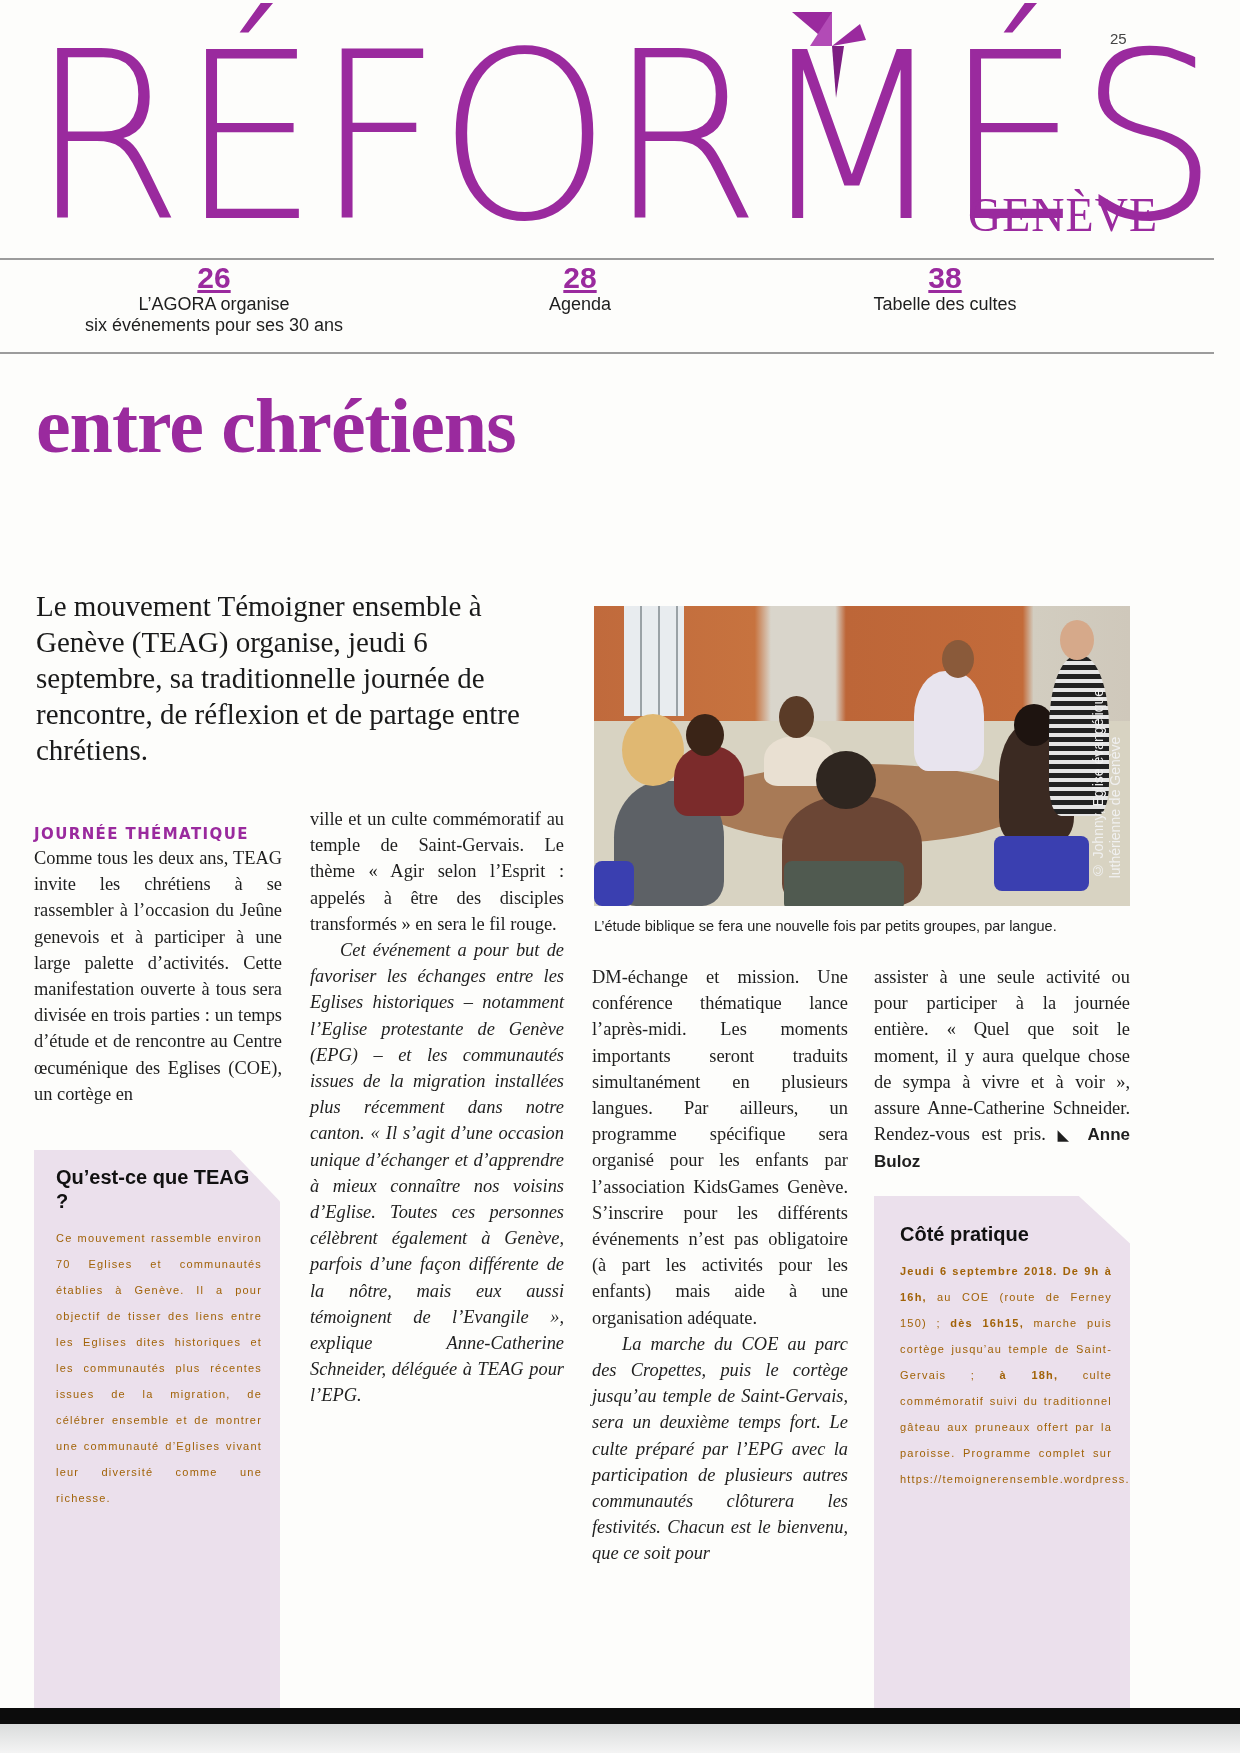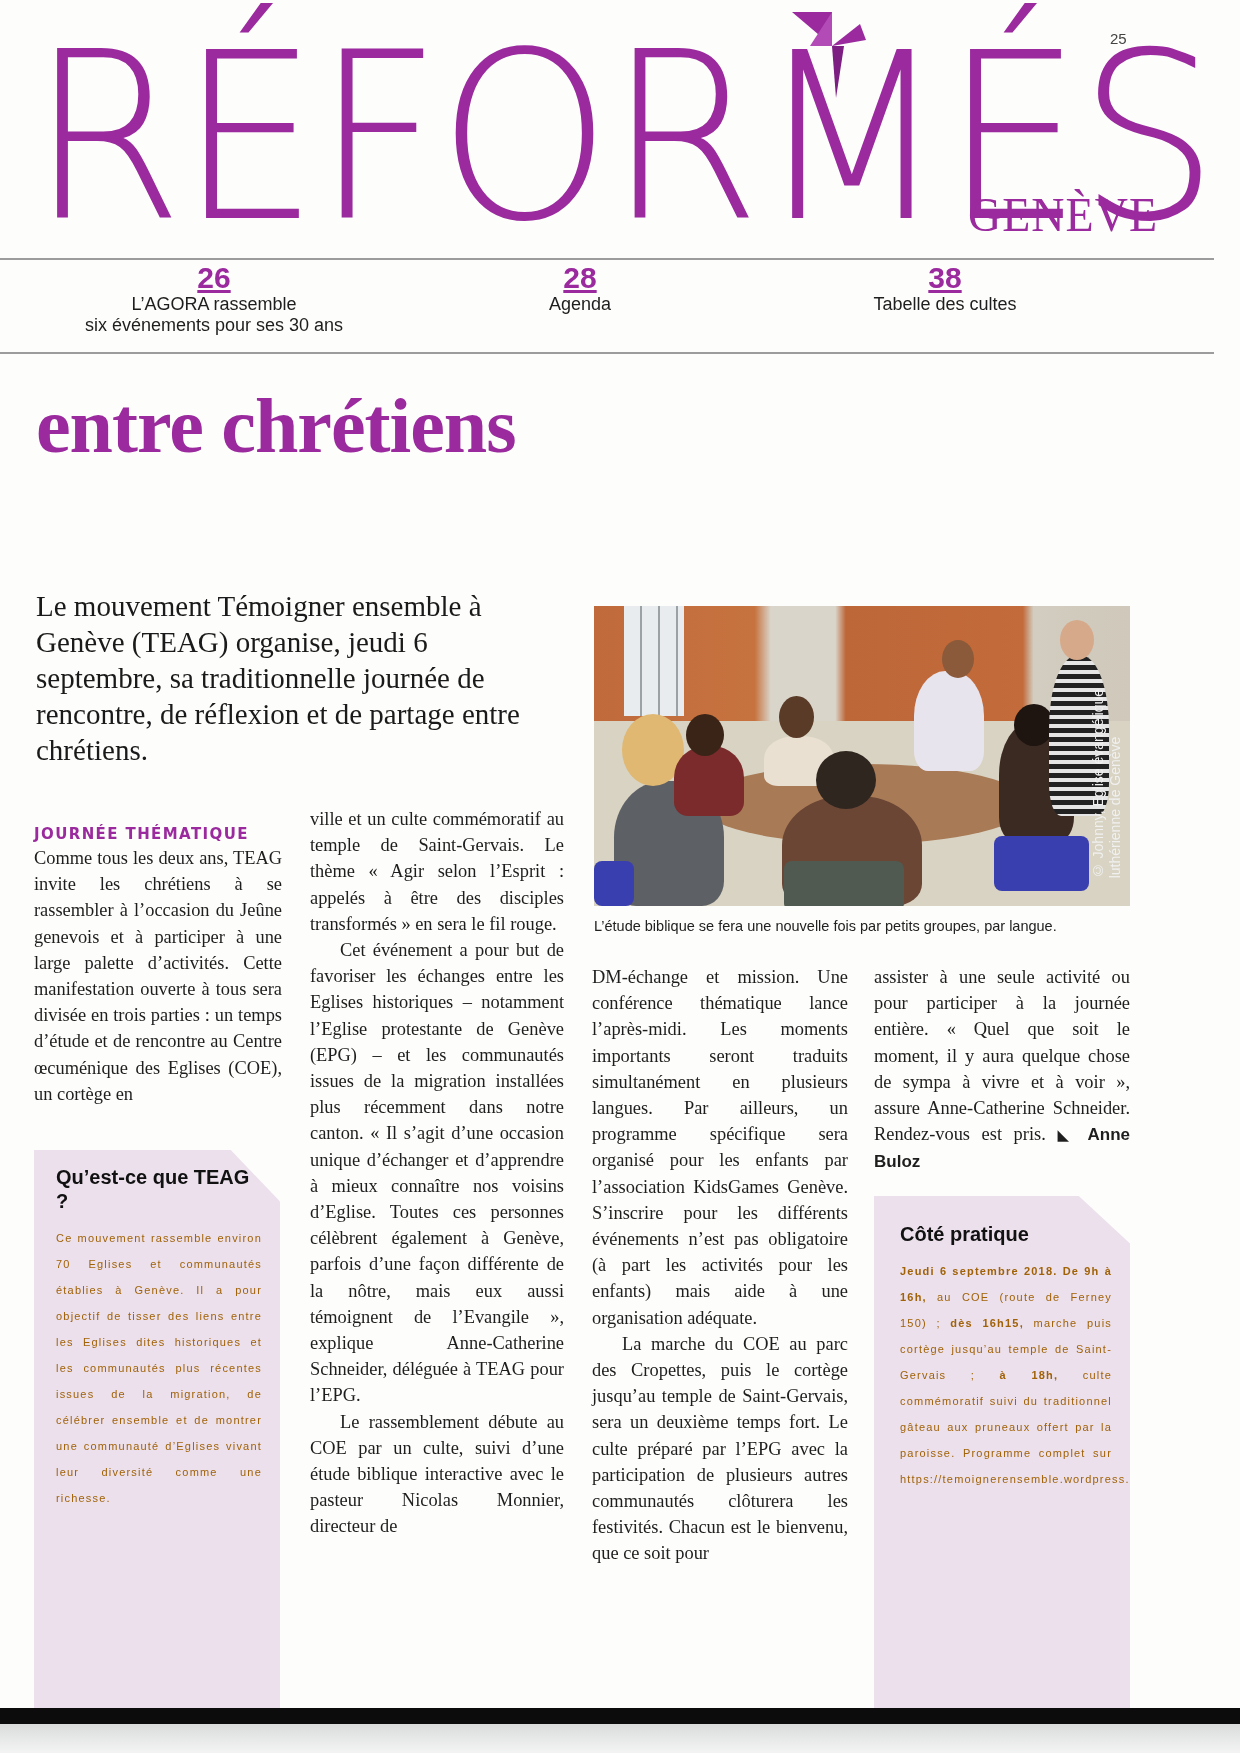--- a/index.html
+++ b/index.html
@@ -82,21 +82,21 @@
     font-family: "Liberation Sans", sans-serif; font-size: 14.5px; color: #222;
   }
 
   
   .col {
     position: absolute; font-family: "Liberation Serif", serif;
     font-size: 18.4px; line-height: 26.2px; color: #1e1e1e;
     text-align: justify;
   }
   .col p { margin: 0; }
-  .col p.indent { text-indent: 30px; }
+  .col p.indent { text-indent: 30px; font-style: italic; }
   .section-label {
     font-family: "DejaVu Sans", sans-serif; font-weight: bold; font-size: 15px;
     letter-spacing: 1.4px; color: #9a2a9e; line-height: 22px; display: block;
   }
   .col-1 { left: 34px; top: 806px; width: 248px; margin-top: 17px; }
   .col-2 { left: 310px; top: 806px; width: 254px; }
   .col-3 { left: 592px; top: 964px; width: 256px; }
   .col-4 { left: 874px; top: 964px; width: 256px; }
   .author { font-family: "Liberation Sans", sans-serif; font-weight: bold; font-size: 17px; }
   .author-mark { font-family: "DejaVu Sans", sans-serif; font-size: 15px; }
@@ -128,21 +128,21 @@
     <polygon points="62,36 90,14 96,30" fill="#9a2a9e"></polygon>
     <polygon points="62,36 74,36 66,88" fill="#7d1e82"></polygon>
   </svg>
   <div class="masthead-city">GENÈVE</div>
 </header>
 <div class="page-number">25</div>
 
 <div class="rule rule-top"></div>
 <div class="teaser" style="left:54px;width:320px;">
   <div class="teaser-num">26</div>
-  <div class="teaser-text">L’AGORA rassemble</div>
+  <div class="teaser-text">L’AGORA organise</div>
   <div class="teaser-text">six événements pour ses 30 ans</div>
 </div>
 <div class="teaser" style="left:480px;width:200px;">
   <div class="teaser-num">28</div>
   <div class="teaser-text">Agenda</div>
 </div>
 <div class="teaser" style="left:830px;width:230px;">
   <div class="teaser-num">38</div>
   <div class="teaser-text">Tabelle des cultes</div>
 </div>
@@ -185,21 +185,20 @@
 <figcaption class="caption">L’étude biblique se fera une nouvelle fois par petits groupes, par langue.</figcaption>
 
 <div class="col col-1">
   <span class="section-label">JOURNÉE THÉMATIQUE</span>
   <p>Comme tous les deux ans, TEAG invite les chrétiens à se rassembler à l’occasion du Jeûne genevois et à participer à une large palette d’activités. Cette manifestation ouverte à tous sera divisée en trois parties : un temps d’étude et de rencontre au Centre œcuménique des Eglises (COE), un cortège en</p>
 </div>
 
 <div class="col col-2">
   <p>ville et un culte commémoratif au temple de Saint-Gervais. Le thème « Agir selon l’Esprit : appelés à être des disciples transformés » en sera le fil rouge.</p>
   <p class="indent">Cet événement a pour but de favoriser les échanges entre les Eglises historiques – notamment l’Eglise protestante de Genève (EPG) – et les communautés issues de la migration installées plus récemment dans notre canton. « Il s’agit d’une occasion unique d’échanger et d’apprendre à mieux connaître nos voisins d’Eglise. Toutes ces personnes célèbrent également à Genève, parfois d’une façon différente de la nôtre, mais eux aussi témoignent de l’Evangile », explique Anne-Catherine Schneider, déléguée à TEAG pour l’EPG.</p>
-  <p class="indent">Le rassemblement débute au COE par un culte, suivi d’une étude biblique interactive avec le pasteur Nicolas Monnier, directeur de</p>
 </div>
 
 <div class="col col-3">
   <p>DM-échange et mission. Une conférence thématique lance l’après-midi. Les moments importants seront traduits simultanément en plusieurs langues. Par ailleurs, un programme spécifique sera organisé pour les enfants par l’association KidsGames Genève. S’inscrire pour les différents événements n’est pas obligatoire (à part les activités pour les enfants) mais aide à une organisation adéquate.</p>
   <p class="indent">La marche du COE au parc des Cropettes, puis le cortège jusqu’au temple de Saint-Gervais, sera un deuxième temps fort. Le culte préparé par l’EPG avec la participation de plusieurs autres communautés clôturera les festivités. Chacun est le bienvenu, que ce soit pour</p>
 </div>
 
 <div class="col col-4">
   <p>
     <span>assister à une seule activité ou pour participer à la journée entière. « Quel que soit le moment, il y aura quelque chose de sympa à vivre et à voir », assure Anne-Catherine Schneider. Rendez-vous est pris.</span>

